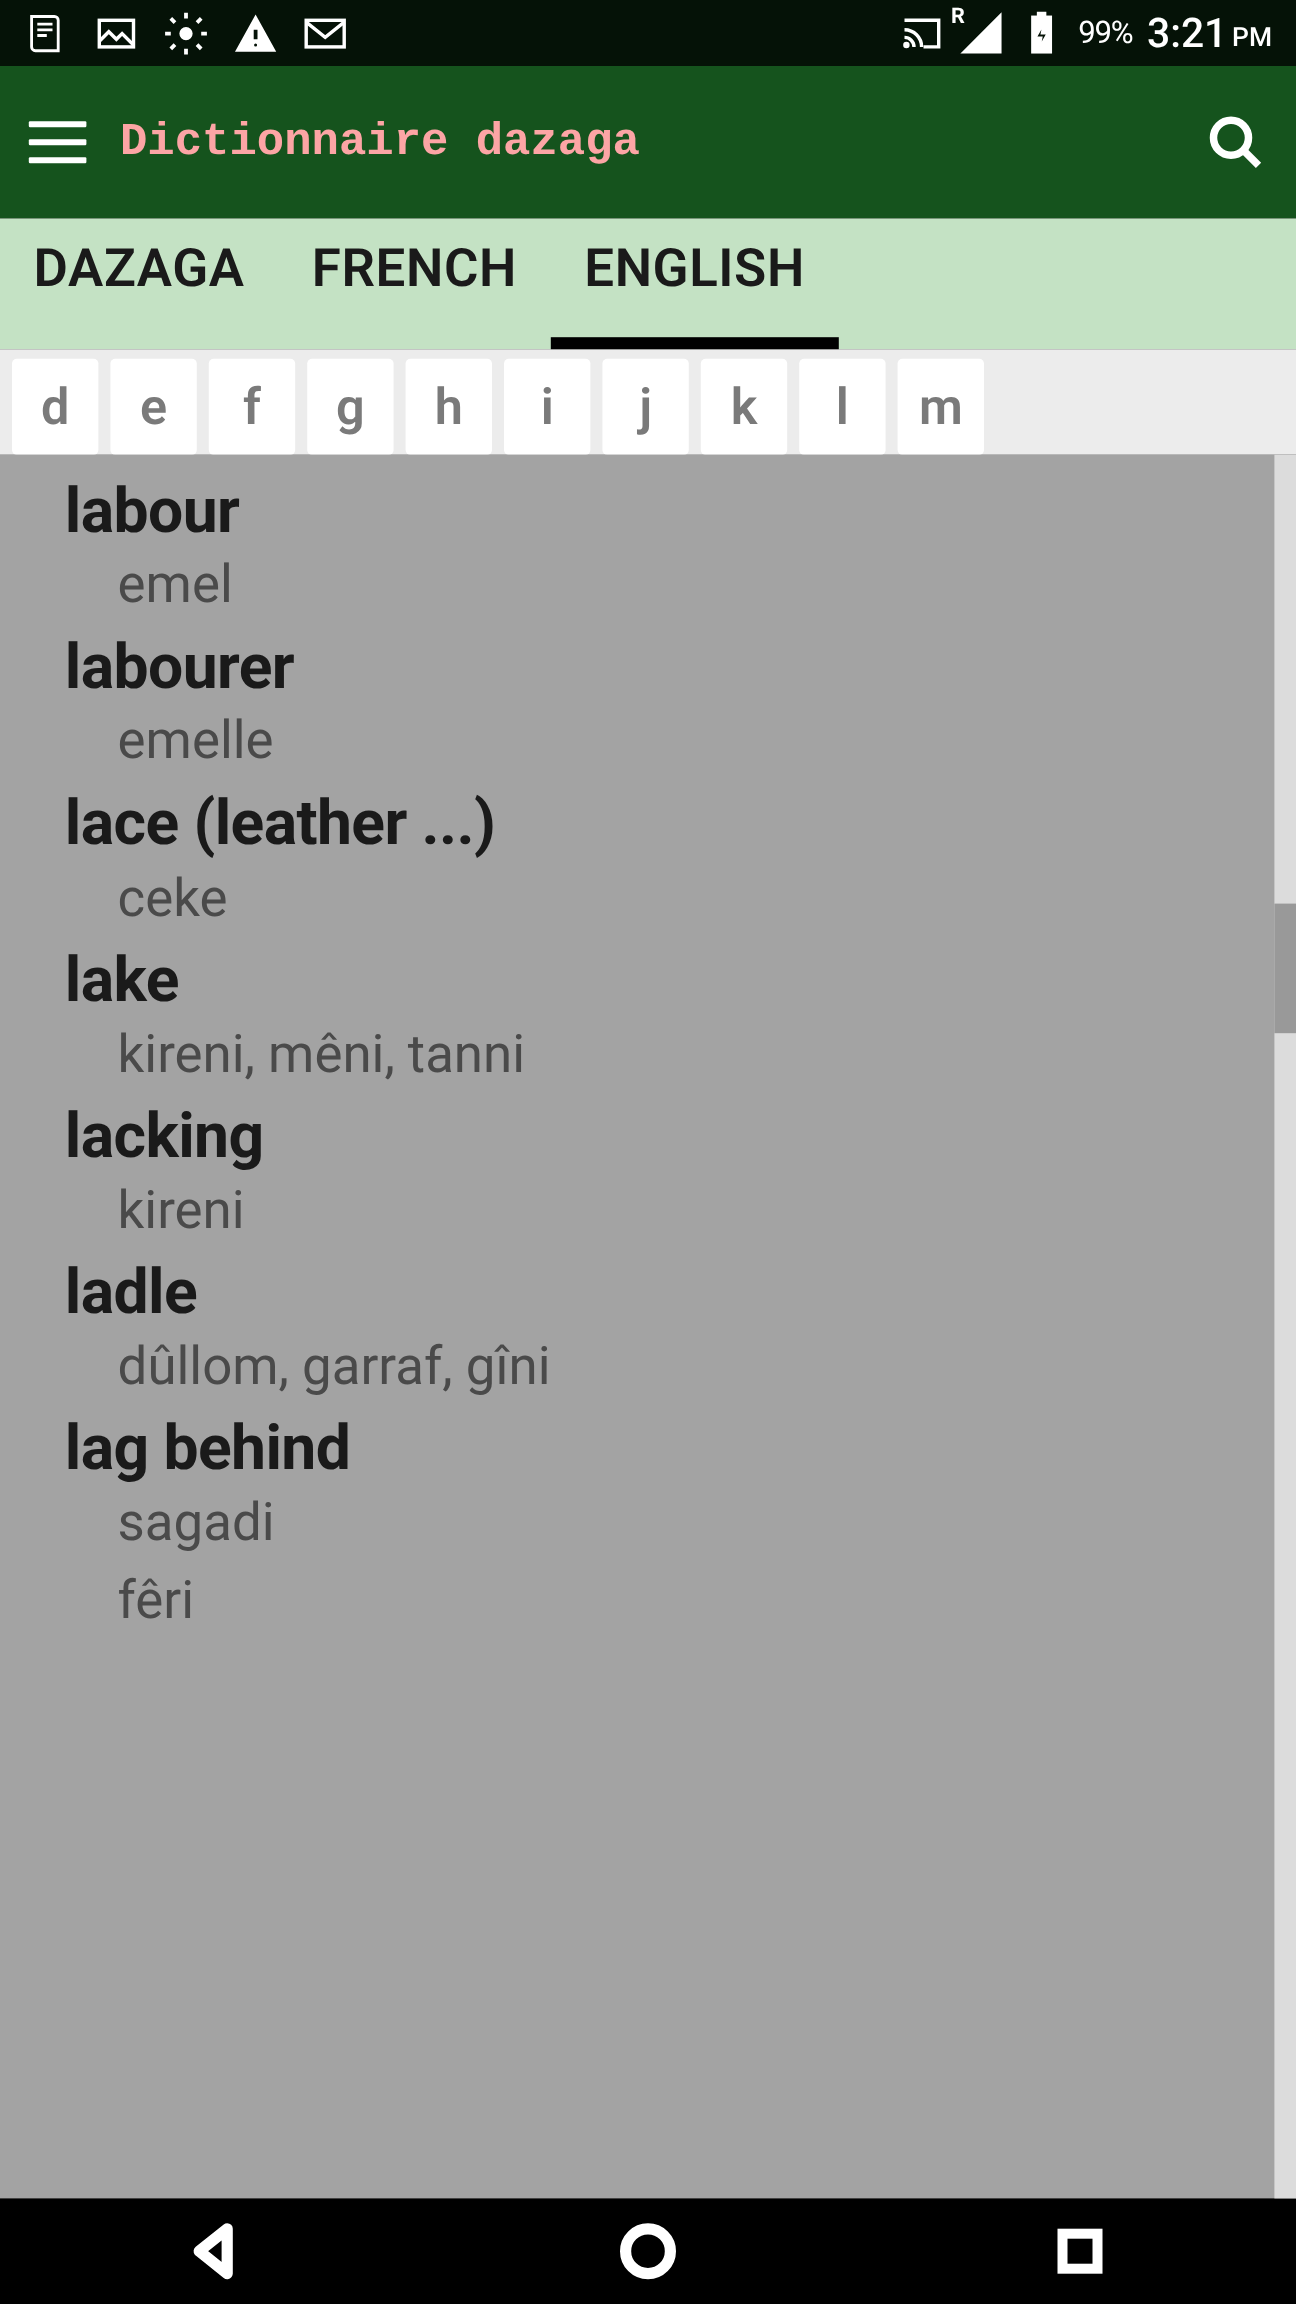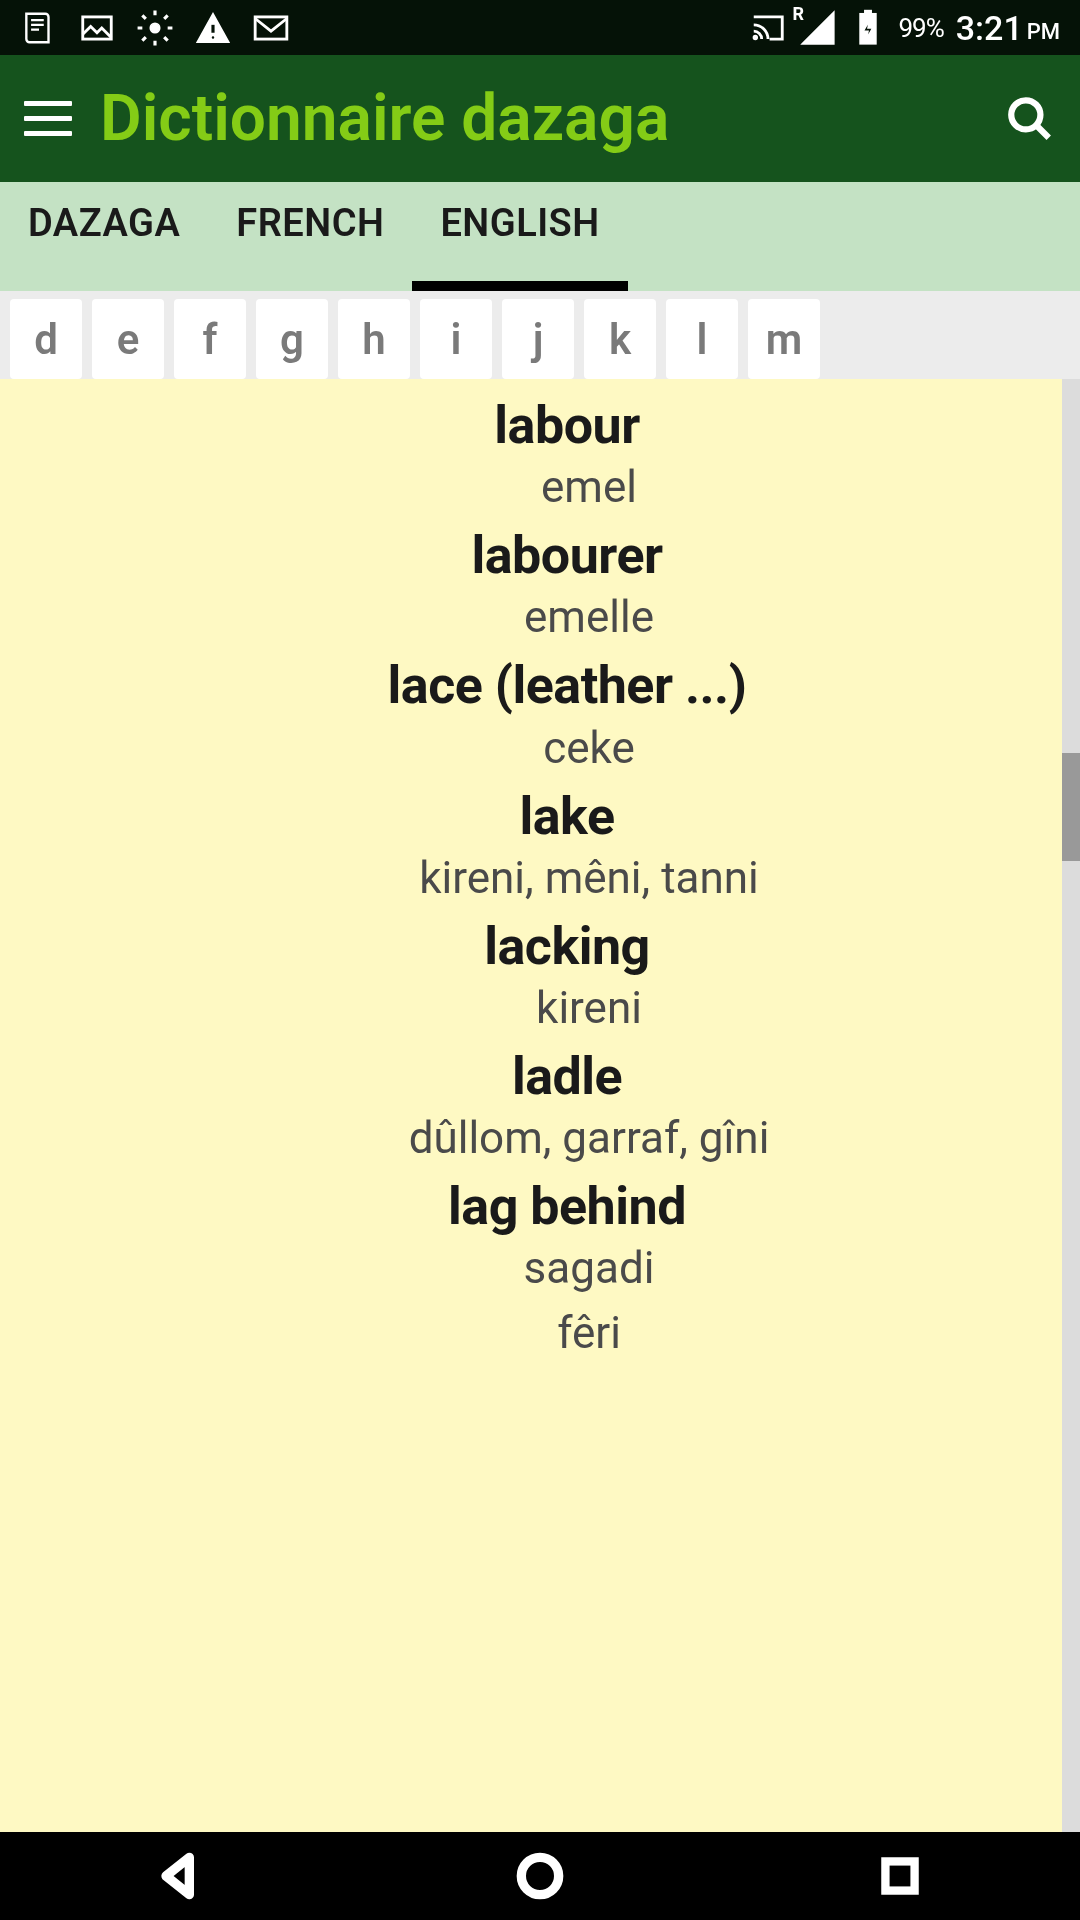--- a/index.html
+++ b/index.html
@@ -10,33 +10,33 @@
   .status-right{gap:12px;}
   .sb-ico{width:38px;height:38px;display:inline-flex;align-items:center;justify-content:center;}
   .sb-ico svg{width:38px;height:38px;fill:#fff;stroke:#fff;}
   .battery-text{font-size:26px;letter-spacing:-1px;}
   .time-text{font-size:34px;font-weight:500;}
   .ampm{font-size:22px;margin-left:4px;position:relative;top:-1px;}
   
   .app-header{height:127px;background:#15531d;display:flex;align-items:center;padding:0 24px;gap:28px;}
   .hamburger{width:48px;height:48px;display:flex;flex-direction:column;justify-content:center;gap:10px;cursor:pointer;}
   .hamburger span{display:block;height:5px;background:#fff;width:48px;border-radius:1px;}
-  .app-title{color:#84cc16;font-size:64px;font-weight:600;flex:1;}
+  .app-title{color:#fca5a5;font-size:38px;font-weight:600;flex:1;font-family:Liberation Mono, monospace;}
   .search-btn{width:52px;height:52px;display:flex;align-items:center;justify-content:center;cursor:pointer;}
   .search-btn svg{width:50px;height:50px;fill:none;stroke:#fff;stroke-width:3;}
   
   .lang-tabs{height:109px;background:#c4e2c4;display:flex;align-items:flex-end;}
-  .lang-tab{height:137px;display:flex;align-items:center;padding:0 28px;font-size:38px;font-weight:600;color:#1a1a1a;cursor:pointer;letter-spacing:0.5px;text-align:right;}
+  .lang-tab{height:137px;display:flex;align-items:center;padding:0 28px;font-size:44px;font-weight:600;color:#1a1a1a;cursor:pointer;letter-spacing:0.5px;text-align:right;}
   .lang-tab.active{position:relative;}
   .lang-tab.active::after{content:"";position:absolute;left:0;right:0;bottom:0;height:10px;background:#000;}
   
   .alpha-row{background:#ececec;padding:8px 10px 0 10px;display:flex;gap:10px;overflow:hidden;}
   .alpha-cell{width:72px;height:80px;background:#fff;border-radius:4px;display:flex;align-items:center;justify-content:center;font-size:42px;font-weight:600;color:#7a7a7a;cursor:pointer;flex-shrink:0;}
   
-  .list-wrap{position:relative;height:calc(1920px - 55px - 127px - 109px - 88px - 88px);background:#fef9c3;text-align:center;}
+  .list-wrap{position:relative;height:calc(1920px - 55px - 127px - 109px - 88px - 88px);background:#a3a3a3;}
   .entries{position:absolute;inset:0;overflow-y:auto;padding:6px 0 0 54px;}
   .entry{margin-bottom:2px;}
   .entry-head{font-size:52px;font-weight:700;color:#1a1a1a;line-height:1.1;margin:12px 0 6px 0;letter-spacing:-0.5px;}
   .entry-def{font-size:44px;color:#4a4a4a;line-height:1.25;margin:0 0 10px 44px;font-weight:400;}
   
   .scroll-thumb{position:absolute;right:0;top:374px;width:18px;height:108px;background:#999;}
   .scroll-track{position:absolute;right:0;top:0;bottom:0;width:18px;background:#dcdcdc;}
   
   .nav-bar{height:88px;background:#000;display:flex;align-items:center;justify-content:space-around;}
   .nav-btn{width:90px;height:60px;display:flex;align-items:center;justify-content:center;cursor:pointer;}

